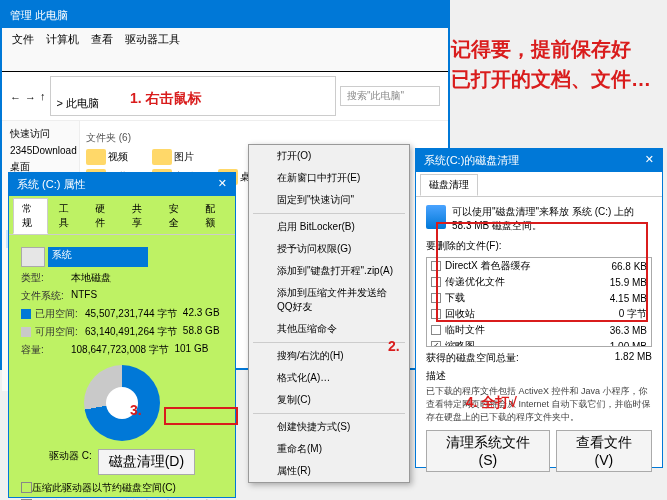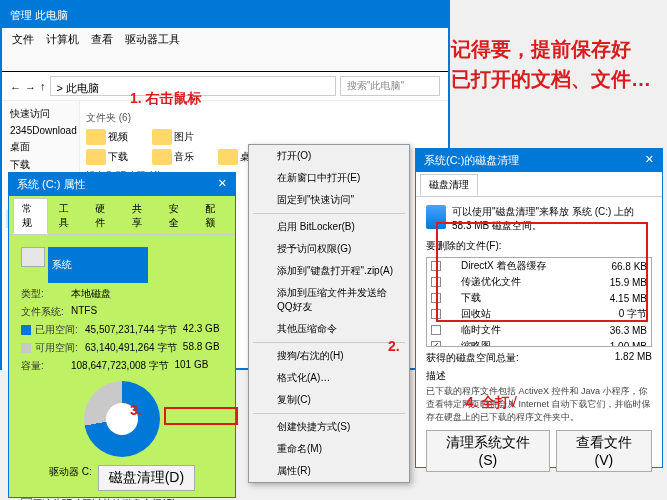--- a/index.html
+++ b/index.html
@@ -4,21 +4,21 @@
 <style>
 * { margin: 0; padding: 0; box-sizing: border-box; font-family: "Microsoft YaHei", sans-serif; }
 body { width: 667px; height: 500px; background: #f0f0f0; position: relative; overflow: hidden; }
 
 
 .explorer { position: absolute; left: 0; top: 0; width: 450px; height: 370px; background: #fff; border: 2px solid #0078d7; }
 .exp-title { background: #0078d7; color: #fff; height: 26px; display: flex; align-items: center; padding: 0 8px; font-size: 11px; }
 .exp-ribbon { background: #f9f9f9; border-bottom: 1px solid #000000; height: 44px; display: flex; font-size: 11px; }
 .exp-tabs { display: flex; gap: 12px; padding: 4px 10px; }
 .exp-addr { display: flex; align-items: center; padding: 4px 8px; gap: 4px; border-bottom: 1px solid #eee; font-size: 11px; }
-.addr-box { flex: 1; border: 1px solid #ccc; padding: 4px 6px; height: 20px; }
+.addr-box { flex: 1; border: 1px solid #ccc; padding: 19px 6px; height: 20px; }
 .search-box { width: 100px; border: 1px solid #ccc; padding: 2px 6px; height: 20px; font-size: 10px; color: #888; }
 .exp-body { display: flex; height: 270px; }
 .sidebar { width: 78px; background: #fafafa; border-right: 1px solid #eee; font-size: 10px; padding: 4px; }
 .sb-item { padding: 2px 4px; }
 .sb-hl { background: #cce8ff; color: #000; }
 .content { flex: 1; padding: 6px; font-size: 10px; }
 .section-hdr { color: #555; margin: 4px 0; font-size: 10px; }
 .folder-row { display: flex; gap: 24px; margin: 4px 0; }
 .folder-item { display: flex; align-items: center; gap: 2px; }
 .fico { width: 20px; height: 16px; background: #ffd869; border-radius: 2px; }
@@ -36,36 +36,36 @@
 
 .props { position: absolute; left: 8px; top: 172px; width: 228px; height: 326px; background: #bef264; border: 1px solid #0078d7; z-index: 10; font-size: 10px; }
 .dlg-title { background: #0078d7; color: #fff; padding: 4px 8px; font-size: 11px; display: flex; justify-content: space-between; }
 .tabs { display: flex; border-bottom: 1px solid #ccc; padding: 2px 4px 0; gap: 2px; }
 .tab { padding: 3px 8px; font-size: 10px; border: 1px solid transparent; }
 .tab.active { border: 1px solid #ccc; border-bottom-color: #fff; background: #fff; }
 .props-body { padding: 8px 12px; }
 .prow { display: flex; margin: 4px 0; }
 .plab { width: 50px; color: #333; }
 .pval { flex: 1; }
-.input-ed { background: #0078d7; color: #fff; padding: 11px 4px; width: 100px; }
+.input-ed { background: #0078d7; color: #fff; padding: 1px 4px; width: 100px; }
 .donut { width: 76px; height: 76px; border-radius: 50%; background: conic-gradient(#0078d7 0 260deg, #c9c9c9 260deg 360deg); margin: 8px auto; position: relative; }
 .donut::after { content: ""; position: absolute; inset: 22px; background: #fff; border-radius: 50%; }
 .btn-row { display: flex; gap: 6px; justify-content: center; margin: 6px 0; }
 .btn { border: 1px solid #aaa; background: #f4f4f4; padding: 3px 10px; font-size: 14px; }
 .chk-row { display: flex; align-items: flex-start; margin: 3px 0; font-size: 10px; }
 .chk { width: 11px; height: 11px; border: 1px solid #888; margin-top: 1px; flex-shrink: 0; }
 .chk.on::after { content: "✓"; font-size: 9px; line-height: 9px; display: block; text-align: center; }
 
 
 .cleanup { position: absolute; right: 4px; top: 148px; width: 248px; height: 320px; background: #fff; border: 1px solid #0078d7; z-index: 12; font-size: 10px; }
 .cl-body { padding: 8px 10px; }
 .cl-hdr { display: flex; gap: 6px; align-items: flex-start; margin-bottom: 6px; }
 .cl-ico { width: 20px; height: 24px; background: linear-gradient(#4aa3ff,#0078d7); border-radius: 2px; flex-shrink: 0; }
 .file-list { border: 1px solid #aaa; height: 90px; overflow: hidden; margin: 4px 0; }
-.fl-row { display: flex; align-items: center; padding: 1px 4px; gap: 20px; }
+.fl-row { display: flex; align-items: center; padding: 1px 4px; gap: 4px; }
 .fl-chk { width: 10px; height: 10px; border: 1px solid #888; flex-shrink: 0; }
 .fl-chk.on::after { content: "✓"; font-size: 8px; line-height: 8px; display: block; text-align: center; }
 .fl-name { flex: 1; }
 .fl-size { width: 48px; text-align: right; }
 .total-row { display: flex; justify-content: space-between; margin: 4px 0; }
 
 
 .anno { position: absolute; color: #d91c1c; font-weight: bold; pointer-events: none; z-index: 100; }
 .anno-title { top: 34px; right: 16px; font-size: 20px; line-height: 30px; text-align: left; }
 .anno1 { top: 90px; left: 130px; font-size: 14px; }

